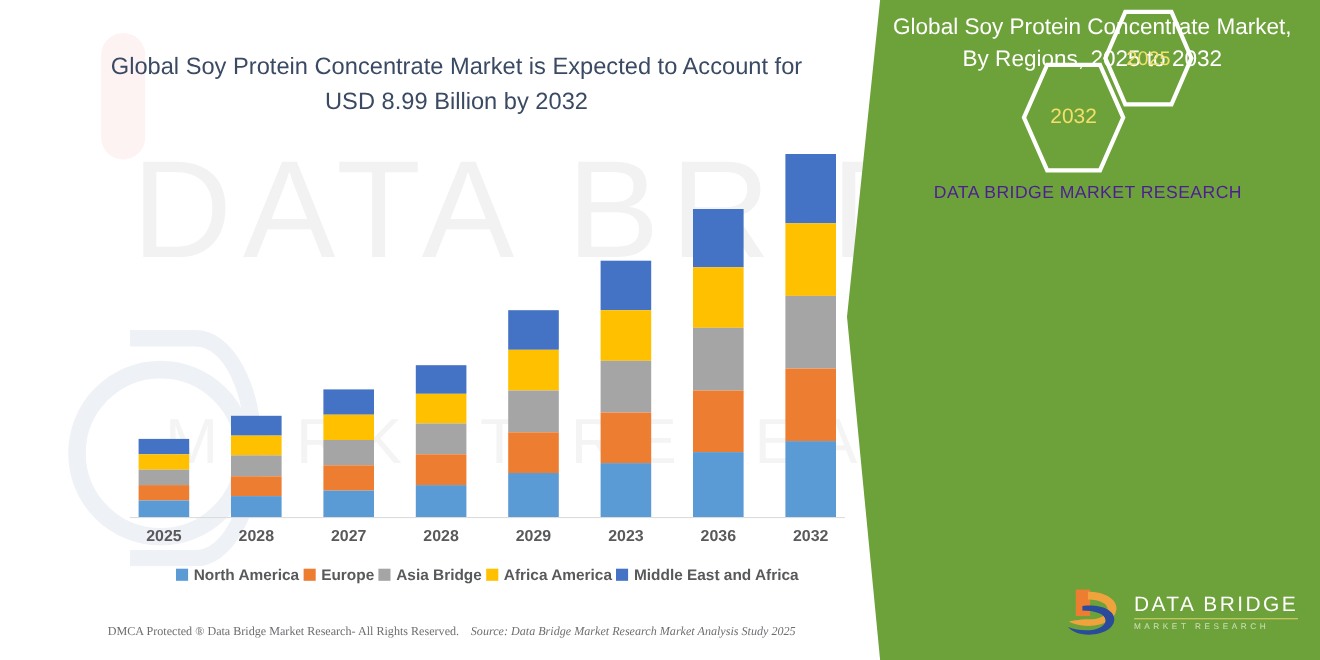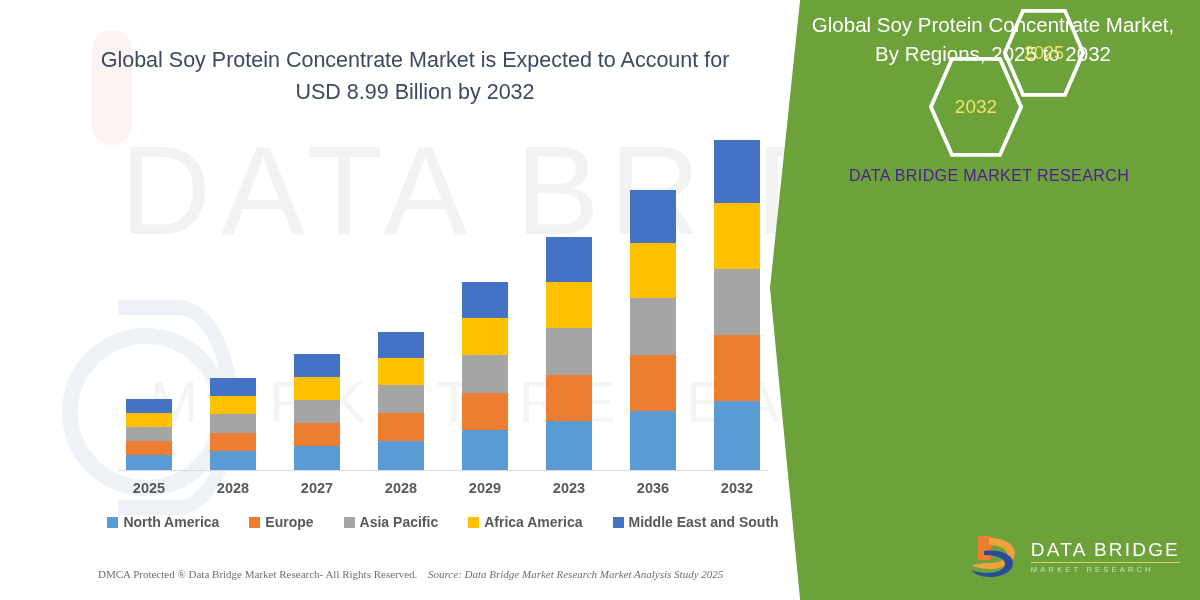--- a/index.html
+++ b/index.html
@@ -91,21 +91,21 @@
   }
   #x-labels {
     position:absolute; left:118px; top:480px; width:650px;
     display:flex; justify-content:space-between; padding:0 8px;
   }
   .x-tick { width:46px; text-align:center; color:#58595b;
             font-size:14.5px; font-weight:bold; }
 
   #legend {
     position:absolute; left:118px; top:514px; width:650px;
-    display:flex; justify-content:center; align-items:center; gap:30px;
+    display:flex; justify-content:center; align-items:center; gap:4px;
   }
   .legend-item { display:flex; align-items:center; gap:5px; }
   .legend-swatch { width:11px; height:11px; flex:none; }
   .legend-label { color:#58595b; font-size:14px; font-weight:bold; white-space:nowrap; }
 
   #footer { position:absolute; left:0; top:568px; width:790px; }
   .foot-text {
     position:absolute; color:#6d6e71;
     font-family:"Liberation Serif", serif; font-size:11px; white-space:nowrap;
   }
@@ -203,29 +203,29 @@
       <div class="legend-item">
         <span class="legend-swatch" style="background: rgb(91, 155, 213);"></span>
         <span class="legend-label">North America</span>
       </div>
       <div class="legend-item">
         <span class="legend-swatch" style="background: rgb(237, 125, 49);"></span>
         <span class="legend-label">Europe</span>
       </div>
       <div class="legend-item">
         <span class="legend-swatch" style="background: rgb(165, 165, 165);"></span>
-        <span class="legend-label">Asia Pacific</span>
+        <span class="legend-label">Asia Bridge</span>
       </div>
       <div class="legend-item">
         <span class="legend-swatch" style="background: rgb(255, 192, 0);"></span>
         <span class="legend-label">Africa America</span>
       </div>
       <div class="legend-item">
         <span class="legend-swatch" style="background: rgb(68, 114, 196);"></span>
-        <span class="legend-label">Middle East and South</span>
+        <span class="legend-label">Middle East and Africa</span>
       </div>
     </div>
 
   <div id="footer">
     <div class="foot-text" id="foot-dmca">DMCA Protected ® Data Bridge Market Research- All Rights Reserved.</div>
     <div class="foot-text" id="foot-source">Source: Data Bridge Market Research  Market Analysis Study 2025</div>
   </div>
 </div>
 
 <div id="green-panel">

